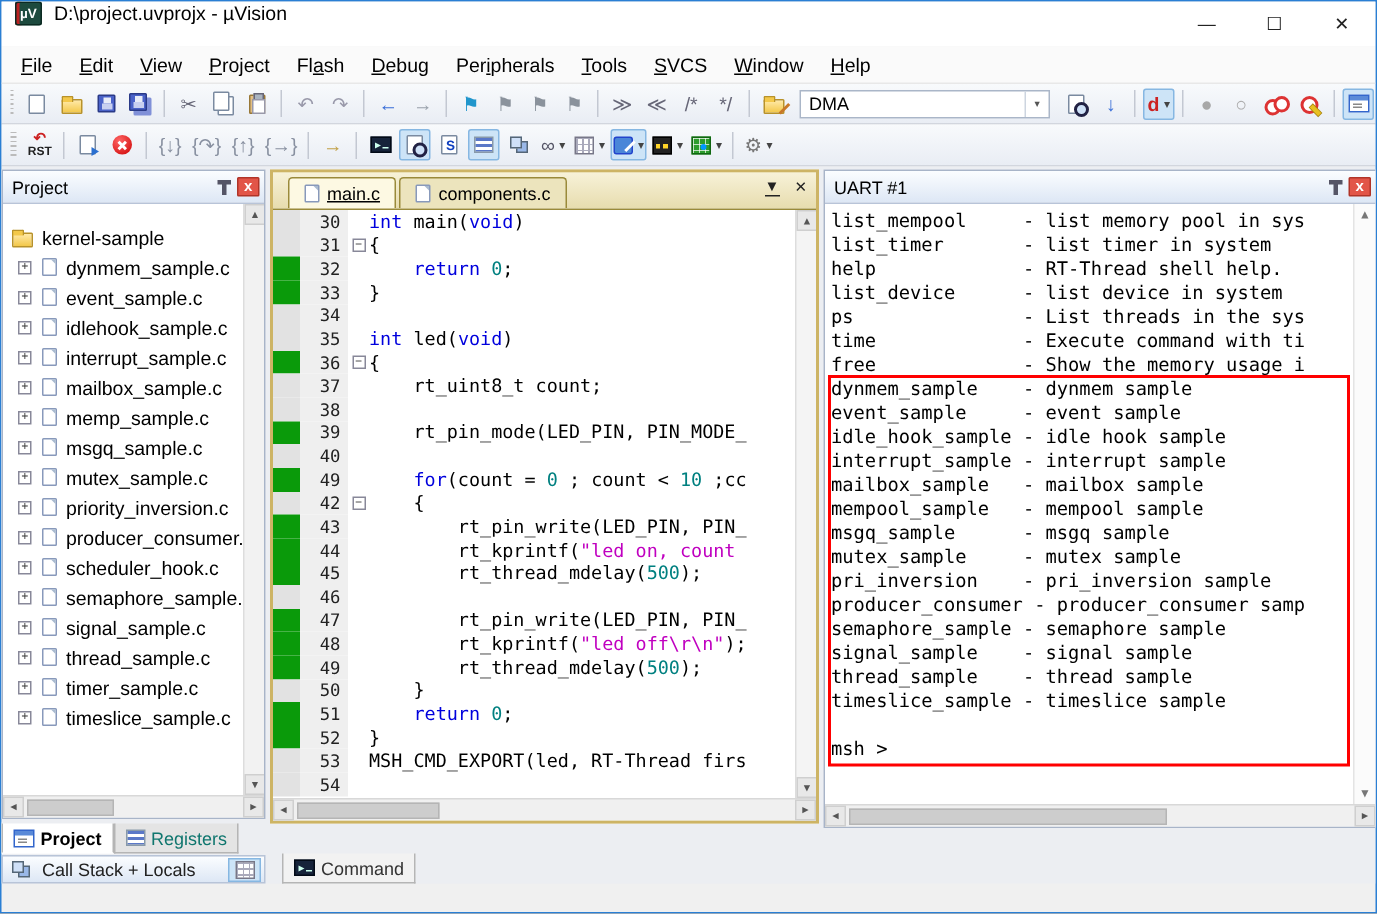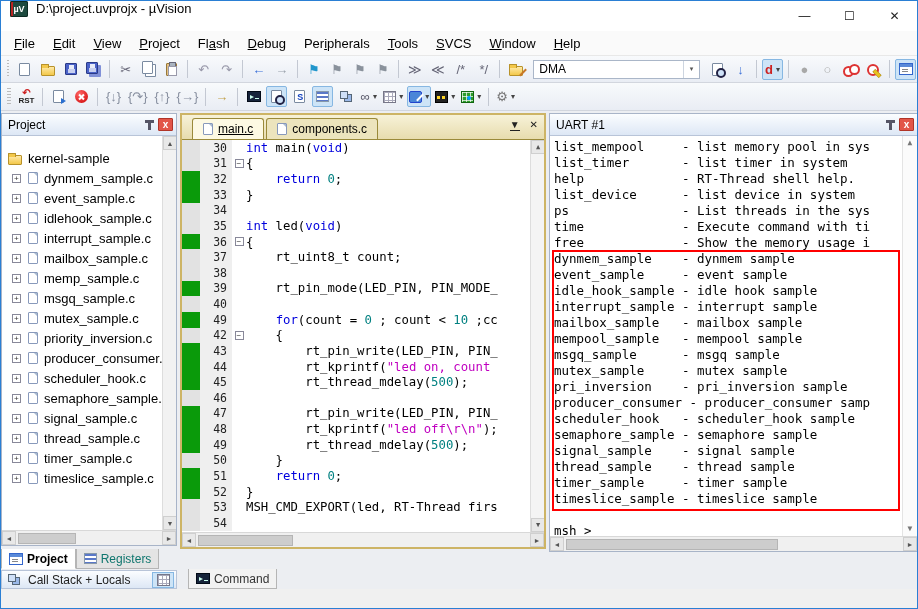--- a/index.html
+++ b/index.html
@@ -584,25 +584,23 @@
             <div class="uline">dynmem_sample    - dynmem sample</div>
             <div class="uline">event_sample     - event sample</div>
             <div class="uline">idle_hook_sample - idle hook sample</div>
             <div class="uline">interrupt_sample - interrupt sample</div>
             <div class="uline">mailbox_sample   - mailbox sample</div>
             <div class="uline">mempool_sample   - mempool sample</div>
             <div class="uline">msgq_sample      - msgq sample</div>
             <div class="uline">mutex_sample     - mutex sample</div>
             <div class="uline">pri_inversion    - pri_inversion sample</div>
             <div class="uline">producer_consumer - producer_consumer samp</div>
-            <div class="uline">scheduler_hook   - scheduler_hook sample</div>
             <div class="uline">semaphore_sample - semaphore sample</div>
             <div class="uline">signal_sample    - signal sample</div>
             <div class="uline">thread_sample    - thread sample</div>
-            <div class="uline">timer_sample     - timer sample</div>
             <div class="uline">timeslice_sample - timeslice sample</div>
             <div class="uline"></div>
             <div class="uline">msh &gt;</div>
           </div>
         <div id="uart-redbox"></div>
         <div id="uart-vscroll">
           <span class="uarr" style="top:0">▲</span>
           <span class="uarr" style="bottom:0">▼</span>
         </div>
       </div>

